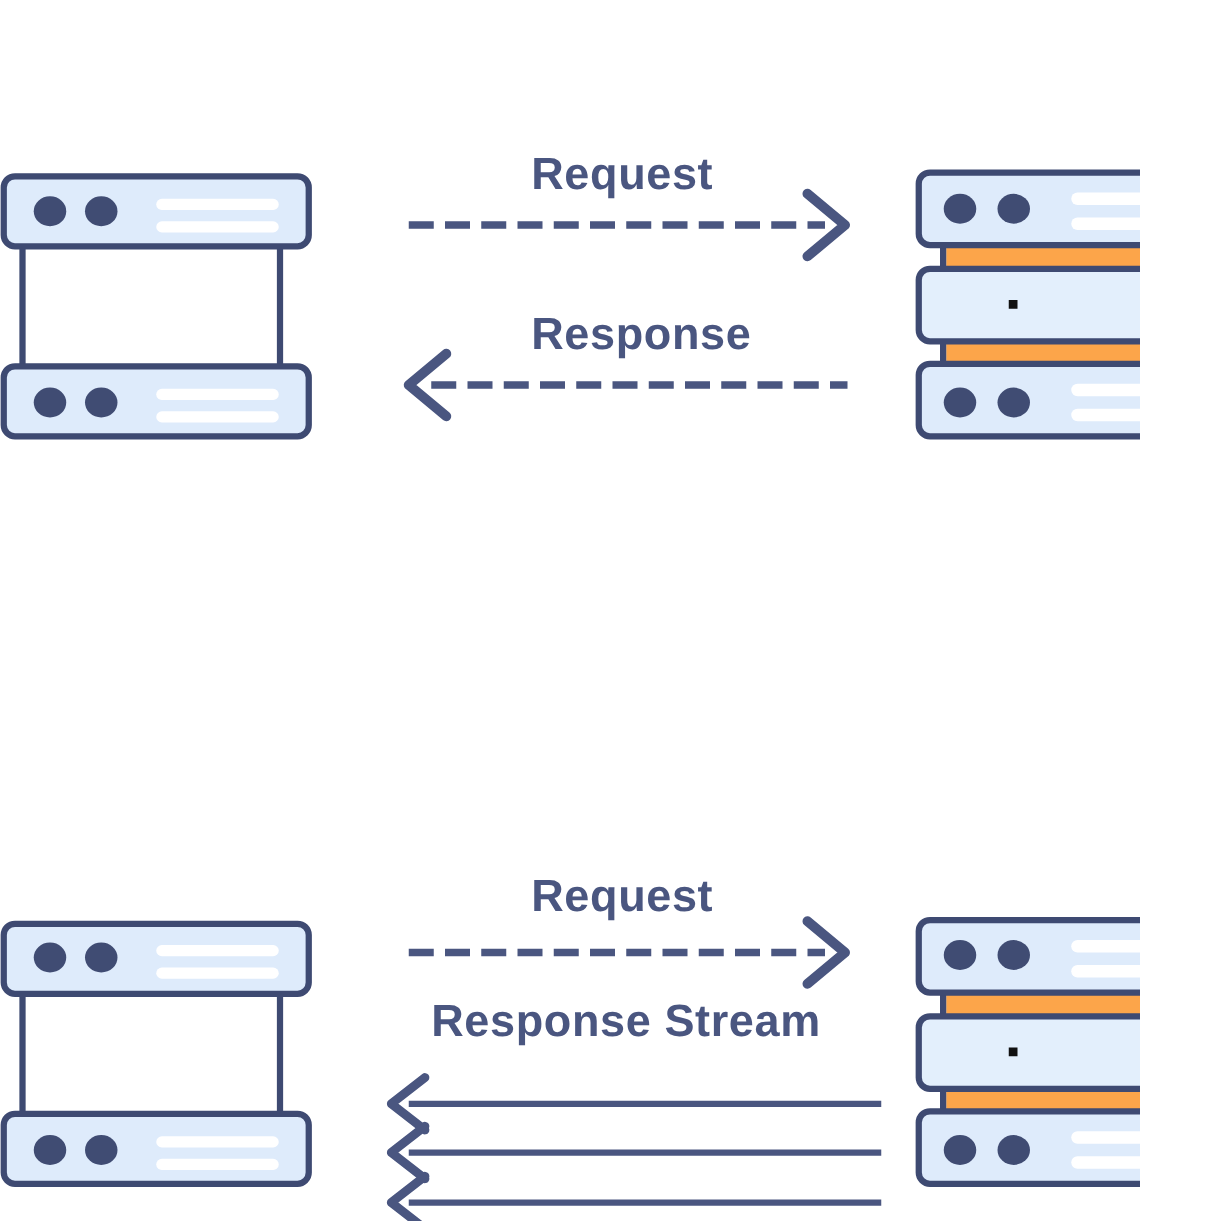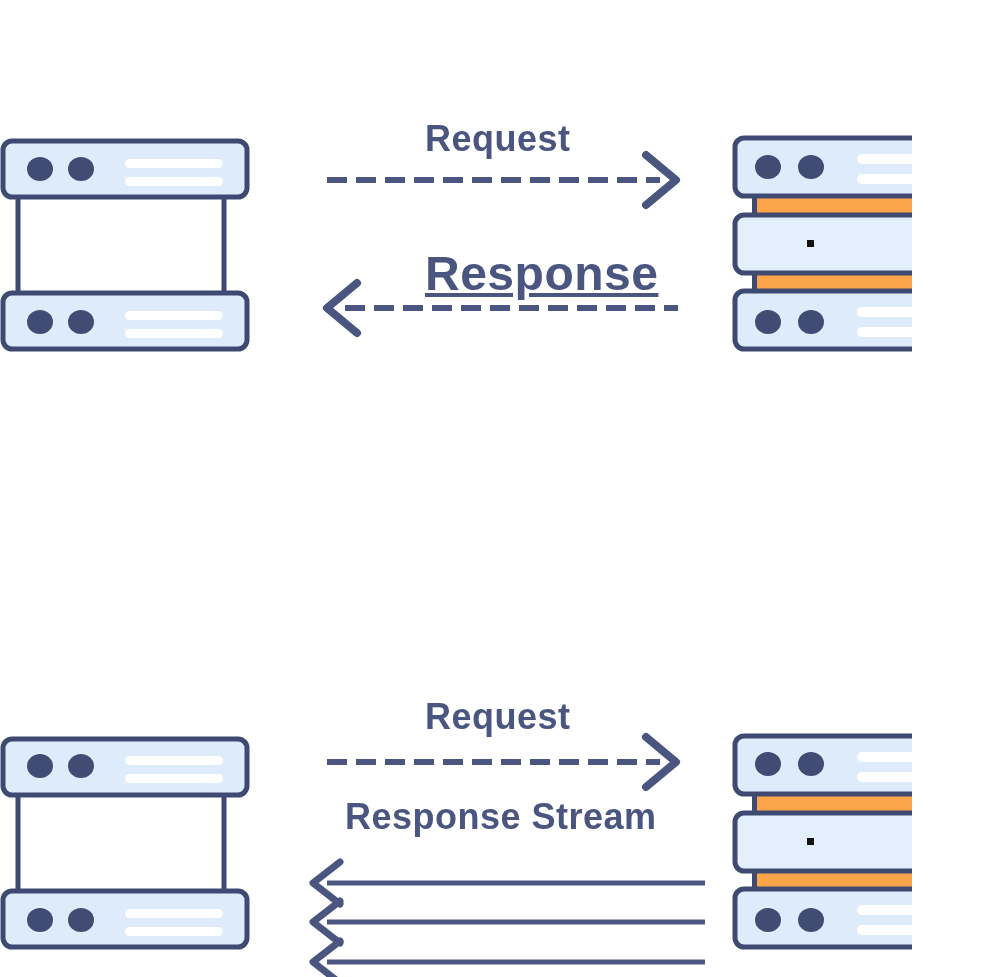--- a/index.html
+++ b/index.html
@@ -26,21 +26,21 @@
   }
   .arrow-label {
     position: absolute;
     font-family: "Liberation Sans", sans-serif;
     font-weight: bold;
     color: #4a5680;
     white-space: nowrap;
     letter-spacing: 0.5px;
   }
   .lbl-req-top   { left: 425px; top: 118px; font-size: 36px; }
-  .lbl-res-top   { left: 425px; top: 246px; font-size: 48px; text-decoration: underline; }
+  .lbl-res-top   { left: 425px; top: 246px; font-size: 36px; }
   .lbl-req-bot   { left: 425px; top: 696px; font-size: 36px; }
   .lbl-res-bot   { left: 345px; top: 796px; font-size: 36px; }
 </style>
 </head>
 <body>
 
 <div id="canvas">
 
   <svg class="diagram-svg" viewBox="0 0 985 977" xmlns="http://www.w3.org/2000/svg">
 

